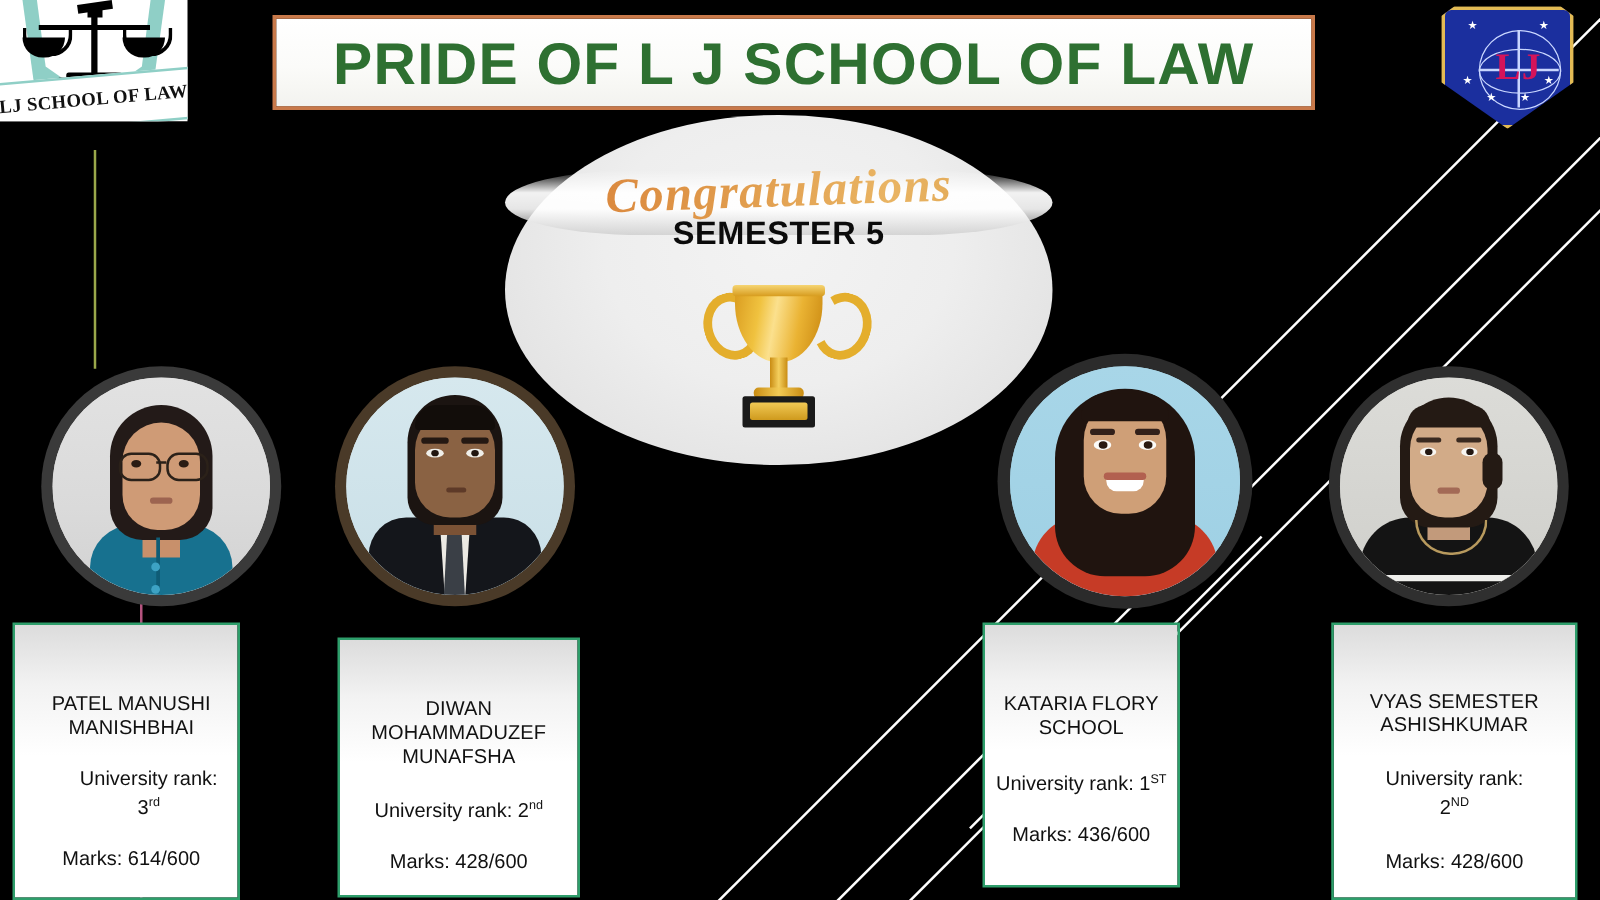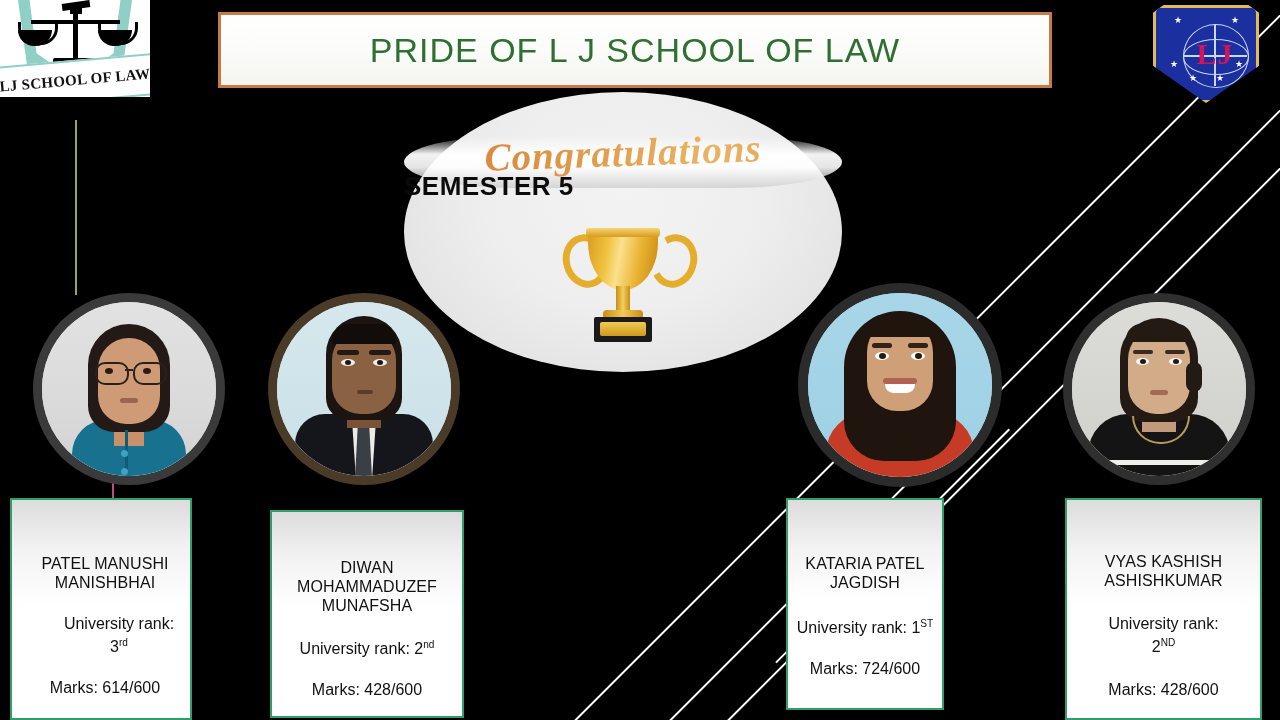--- a/index.html
+++ b/index.html
@@ -58,35 +58,35 @@
   .ribbon-band{position:absolute;left:4px;top:4px;width:110px;height:30px;border:2px solid #e3bb55;border-radius:50%/70%;
      background:transparent;}
   .ribbon-text{position:absolute;left:0;top:12px;width:118px;text-align:center;color:#b3123f;
      font-family:"Liberation Serif",serif;font-weight:700;font-size:8px;letter-spacing:.2px;}
 
   
   .title-shadow{position:absolute;left:222px;top:16px;width:828px;height:70px;background:#7a7a7a;opacity:.55;}
   .title-box{position:absolute;left:218px;top:12px;width:828px;height:70px;
      background:linear-gradient(180deg,#ffffff 0%,#fbfbf9 55%,#f3f3ef 100%);border:3px solid #c8794a;
      display:flex;align-items:center;justify-content:center;}
-  .title-text{font-family:"Liberation Sans",sans-serif;font-weight:400;font-size:34px;color:#2e7031;
+  .title-text{font-family:"Liberation Sans",sans-serif;font-weight:700;font-size:47px;color:#2e7031;
      letter-spacing:1px;white-space:nowrap;}
 
   
   .oval{position:absolute;left:404px;top:92px;width:438px;height:280px;border-radius:50%;
      background:radial-gradient(ellipse at 50% 38%,#f3f3f3 0%,#eeeeee 45%,#e3e3e3 78%,#d9d9d9 100%);}
   .oval-fold{position:absolute;left:404px;top:136px;width:438px;height:52px;
      background:linear-gradient(180deg,rgba(255,255,255,0) 0%,rgba(255,255,255,.95) 35%,rgba(255,255,255,.9) 60%,rgba(190,190,190,.55) 100%);
      border-radius:50%/100%;}
   .congrats{position:absolute;left:404px;top:130px;width:438px;text-align:center;
      font-family:"Liberation Serif",serif;font-style:italic;font-weight:700;font-size:39px;
      color:#d88a3b;letter-spacing:1px;transform:rotate(-2deg);
      background:linear-gradient(90deg,#d77c35 0%,#e09a4b 40%,#e9b463 70%,#dda14e 100%);
      -webkit-background-clip:text;background-clip:text;-webkit-text-fill-color:transparent;}
-  .sem-line{position:absolute;left:404px;width:438px;text-align:left;color:#0b0b0b;
+  .sem-line{position:absolute;left:404px;width:438px;text-align:center;color:#0b0b0b;
      font-weight:700;font-size:26px;letter-spacing:.5px;}
   .sem-line.l1{top:171px;}
   .sem-line.l2{top:199px;}
 
   
   .trophy{position:absolute;left:553px;top:228px;width:140px;height:118px;}
   .cup{position:absolute;left:35px;top:0;width:70px;height:62px;
      background:linear-gradient(100deg,#d99b1f 0%,#f0c23f 28%,#fbe08d 45%,#eab333 70%,#c8860f 100%);
      border-radius:6px 6px 46px 46px/6px 6px 62px 62px;}
   .cup-rim{position:absolute;left:33px;top:0;width:74px;height:9px;border-radius:3px;
@@ -258,28 +258,28 @@
       <div style="position:absolute;left:100px;top:50px;width:20px;height:5px;background:#32201a;border-radius:3px;"></div>
       <div style="position:absolute;left:67px;top:59px;width:14px;height:8px;background:#fbfbf9;border-radius:50%;"></div>
       <div style="position:absolute;left:103px;top:59px;width:14px;height:8px;background:#fbfbf9;border-radius:50%;"></div>
       <div style="position:absolute;left:71px;top:60px;width:7px;height:6px;background:#2a1a12;border-radius:50%;"></div>
       <div style="position:absolute;left:107px;top:60px;width:7px;height:6px;background:#2a1a12;border-radius:50%;"></div>
       <div style="position:absolute;left:77px;top:88px;width:30px;height:12px;background:#ffffff;border-radius:4px 4px 9px 9px;"></div>
       <div style="position:absolute;left:75px;top:85px;width:34px;height:6px;background:#b2604f;border-radius:4px;"></div>
     </div>
   </div>
   <div class="card" style="left:786px;top:498px;width:158px;height:212px;">
-    <div class="nm" style="margin-top:44px;">KATARIA PATEL JAGDISH</div>
+    <div class="nm" style="margin-top:44px;">KATARIA FLORY SCHOOL</div>
     <div class="rk" style="margin-top:22px;">
       <span>University rank:</span>
       <span>1</span><sup>ST</sup>
     </div>
     <div class="mk" style="margin-top:22px;">
       <span>Marks:</span>
-      <span>724/600</span>
+      <span>436/600</span>
     </div>
   </div>
 
   <div class="photo" style="left:1063px;top:293px;width:192px;height:192px;background:#2f2f2f;">
     <div class="inner" style="left:9px;top:9px;width:174px;height:174px;background:#d4d4d0;">
       <div style="position:absolute;left:0;top:0;width:174px;height:174px;background:linear-gradient(180deg,#dcdcd8 0%,#cfcfcb 100%);"></div>
       <div style="position:absolute;left:16px;top:112px;width:142px;height:70px;background:#141414;border-radius:40px 40px 0 0;"></div>
       <div style="position:absolute;left:70px;top:104px;width:34px;height:26px;background:#c29a7b;"></div>
       <div style="position:absolute;left:48px;top:16px;width:78px;height:104px;background:#241a14;border-radius:39px 39px 24px 24px;"></div>
       <div style="position:absolute;left:56px;top:26px;width:62px;height:86px;background:#d2ab88;border-radius:31px 31px 28px 28px;"></div>
@@ -290,21 +290,21 @@
       <div style="position:absolute;left:97px;top:56px;width:13px;height:7px;background:#f7f5f1;border-radius:50%;"></div>
       <div style="position:absolute;left:68px;top:57px;width:6px;height:5px;background:#241812;border-radius:50%;"></div>
       <div style="position:absolute;left:101px;top:57px;width:6px;height:5px;background:#241812;border-radius:50%;"></div>
       <div style="position:absolute;left:78px;top:88px;width:18px;height:5px;background:#a36a56;border-radius:3px;"></div>
       <div style="position:absolute;left:114px;top:60px;width:16px;height:30px;background:#241a14;border-radius:8px;"></div>
       <div style="position:absolute;left:60px;top:114px;width:54px;height:26px;border:2px solid #b89a5e;border-top:none;border-radius:0 0 28px 28px;"></div>
       <div style="position:absolute;left:6px;top:158px;width:162px;height:5px;background:#efefec;"></div>
     </div>
   </div>
   <div class="card" style="left:1065px;top:498px;width:197px;height:222px;">
-    <div class="nm" style="margin-top:42px;">VYAS KASHISH ASHISHKUMAR</div>
+    <div class="nm" style="margin-top:42px;">VYAS SEMESTER ASHISHKUMAR</div>
     <div class="rk" style="margin-top:24px;width:120px;">
       <span>University rank:</span>
       <span>2</span><sup>ND</sup>
     </div>
     <div class="mk" style="margin-top:24px;">
       <span>Marks:</span>
       <span>428/600</span>
     </div>
   </div>
 

